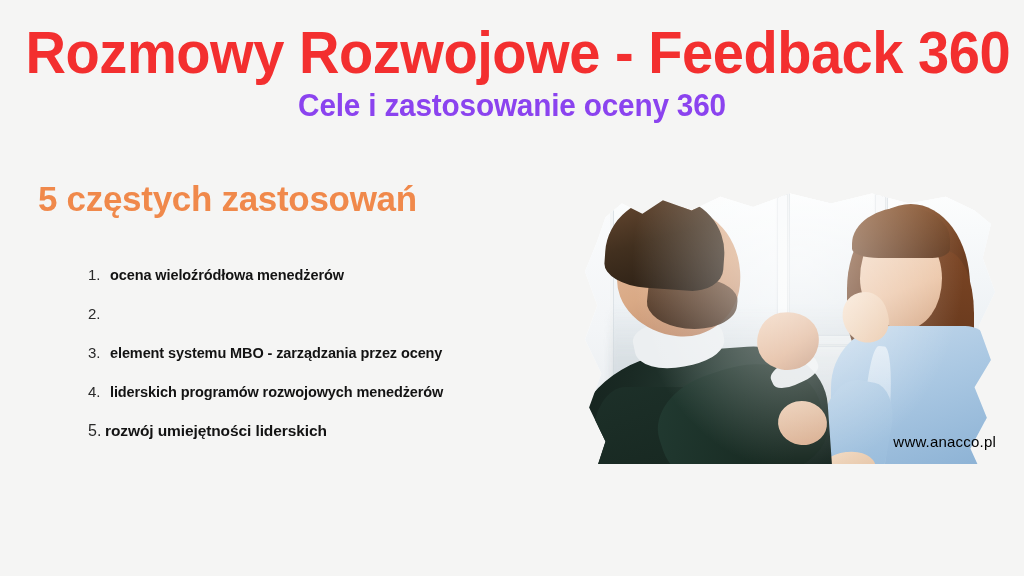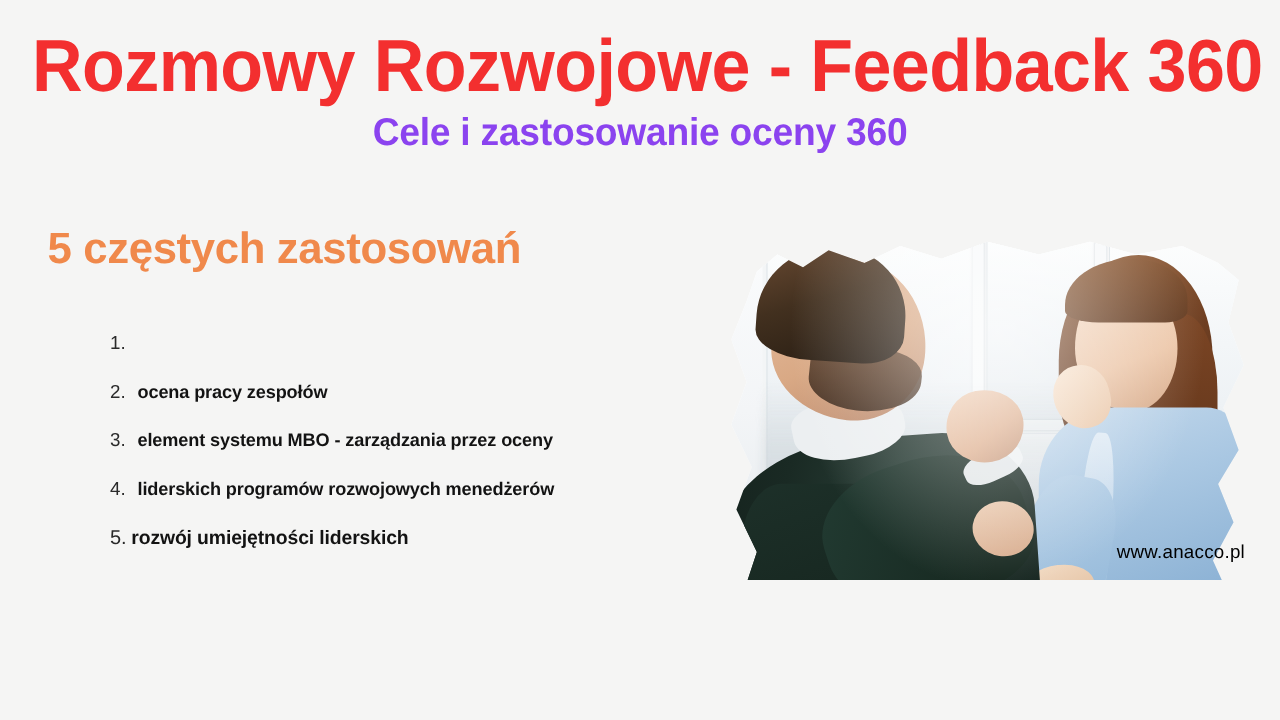--- a/index.html
+++ b/index.html
@@ -343,24 +343,24 @@
 
   <div class="title">Rozmowy Rozwojowe - Feedback 360</div>
 
   <div class="subtitle">Cele i zastosowanie oceny 360</div>
 
   <div class="section-heading">5 częstych zastosowań</div>
 
   <ol class="list">
     <li class="list-item item-1">
       <span class="num">1.</span>
+      <span class="txt">ocena wieloźródłowa menedżerów</span>
     </li>
     <li class="list-item item-2">
       <span class="num">2.</span>
-      <span class="txt">ocena pracy zespołów</span>
     </li>
     <li class="list-item item-3">
       <span class="num">3.</span>
       <span class="txt">element systemu MBO - zarządzania przez oceny</span>
     </li>
     <li class="list-item item-4">
       <span class="num">4.</span>
       <span class="txt">liderskich programów rozwojowych menedżerów</span>
     </li>
     <li class="list-item item-5">

